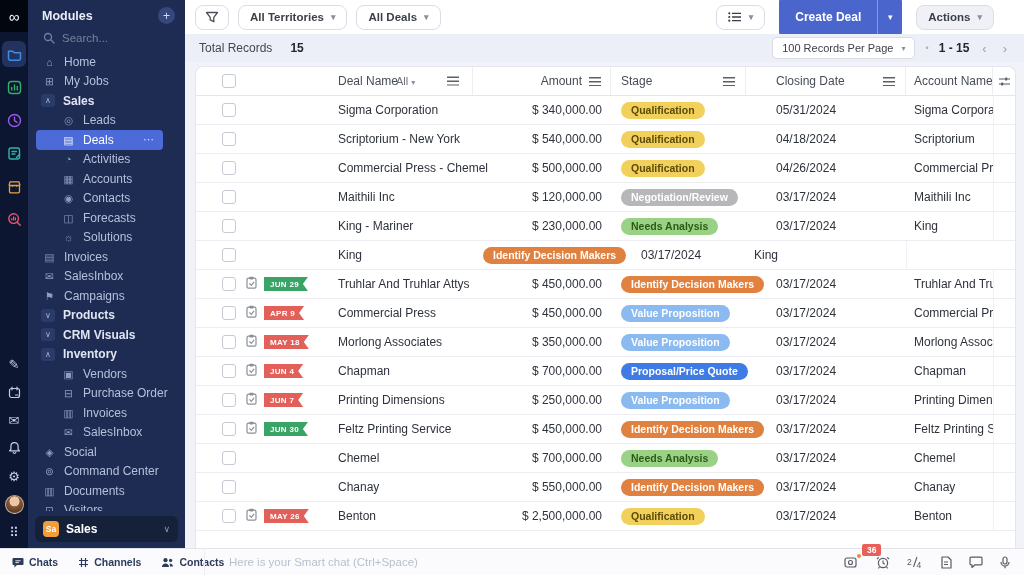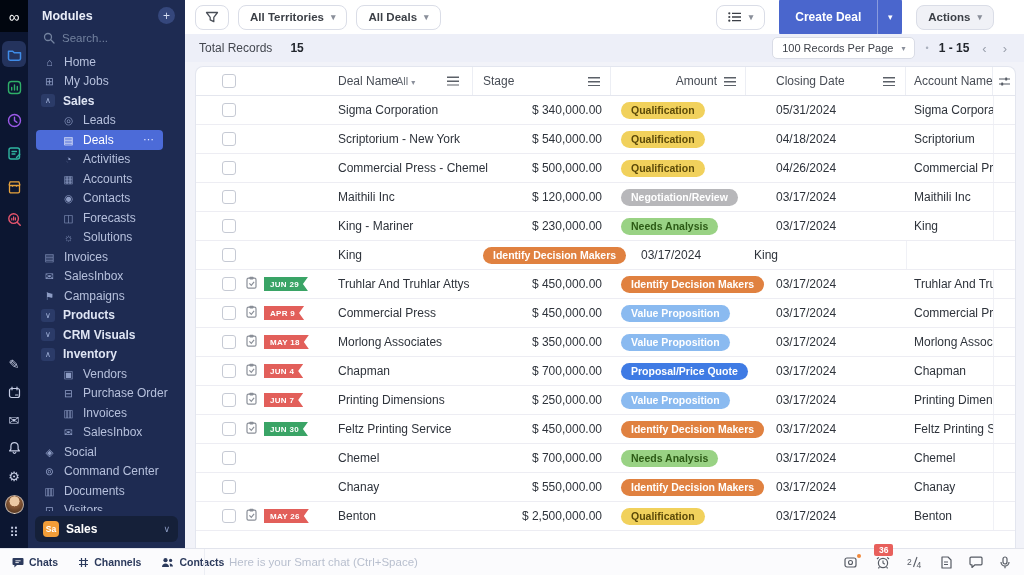--- a/index.html
+++ b/index.html
@@ -111,21 +111,21 @@
 
   
   .bottombar{height:26px;flex:0 0 26px;border-top:1px solid #e2e4ec;background:#fbfbfd;display:flex;align-items:center;}
   .bb-left{width:192px;flex:0 0 192px;display:flex;align-items:center;gap:20px;padding-left:12px;}
   .bb-item{display:flex;align-items:center;gap:5px;color:#2c3a5c;font-size:10.5px;font-weight:bold;cursor:pointer;}
   .bb-chat{flex:1;display:flex;align-items:center;padding-left:24px;color:#b8bfce;font-size:11.5px;cursor:text;
            border-left:1px solid #eceef4;height:100%;}
   .bb-icons{display:flex;align-items:center;gap:17px;padding:0 14px;position:relative;height:100%;}
   .bb-ic{position:relative;display:flex;align-items:center;cursor:pointer;}
   .odot{position:absolute;right:-2px;top:-2px;width:4px;height:4px;border-radius:50%;background:#f0883a;}
-  .nbadge{position:absolute;left:44px;top:-5px;background:#e8605c;color:#fff;font-size:8.5px;font-weight:bold;
+  .nbadge{position:absolute;left:32px;top:-5px;background:#e8605c;color:#fff;font-size:8.5px;font-weight:bold;
           padding:1px 5px;border-radius:2px;}
 </style>
 </head>
 <body>
 
 <div id="app">
 
   <div class="rail">
     <div class="rail-logo">∞</div>
     <div class="rail-apps">
@@ -372,26 +372,26 @@
 
     <div class="table-wrap">
       <div class="card">
         <div class="tr thead">
           <div class="cell c1">
             <span class="cb"></span>
             <span class="h-dealname">Deal Name</span>
             <span class="h-all"><span>All</span><span class="caret">▾</span></span>
             <span class="hamb"></span>
           </div>
+          <div class="cell c-amount">
+            <span>Amount</span>
+            <span class="hamb"></span>
+          </div>
           <div class="cell c-stage">
             <span>Stage</span>
-            <span class="hamb"></span>
-          </div>
-          <div class="cell c-amount">
-            <span>Amount</span>
             <span class="hamb"></span>
           </div>
           <div class="cell c-date">
             <span>Closing Date</span>
             <span class="hamb"></span>
           </div>
           <div class="cell c-acct">
             <span>Account Name</span>
           </div>
           <div class="cell c-gear">

